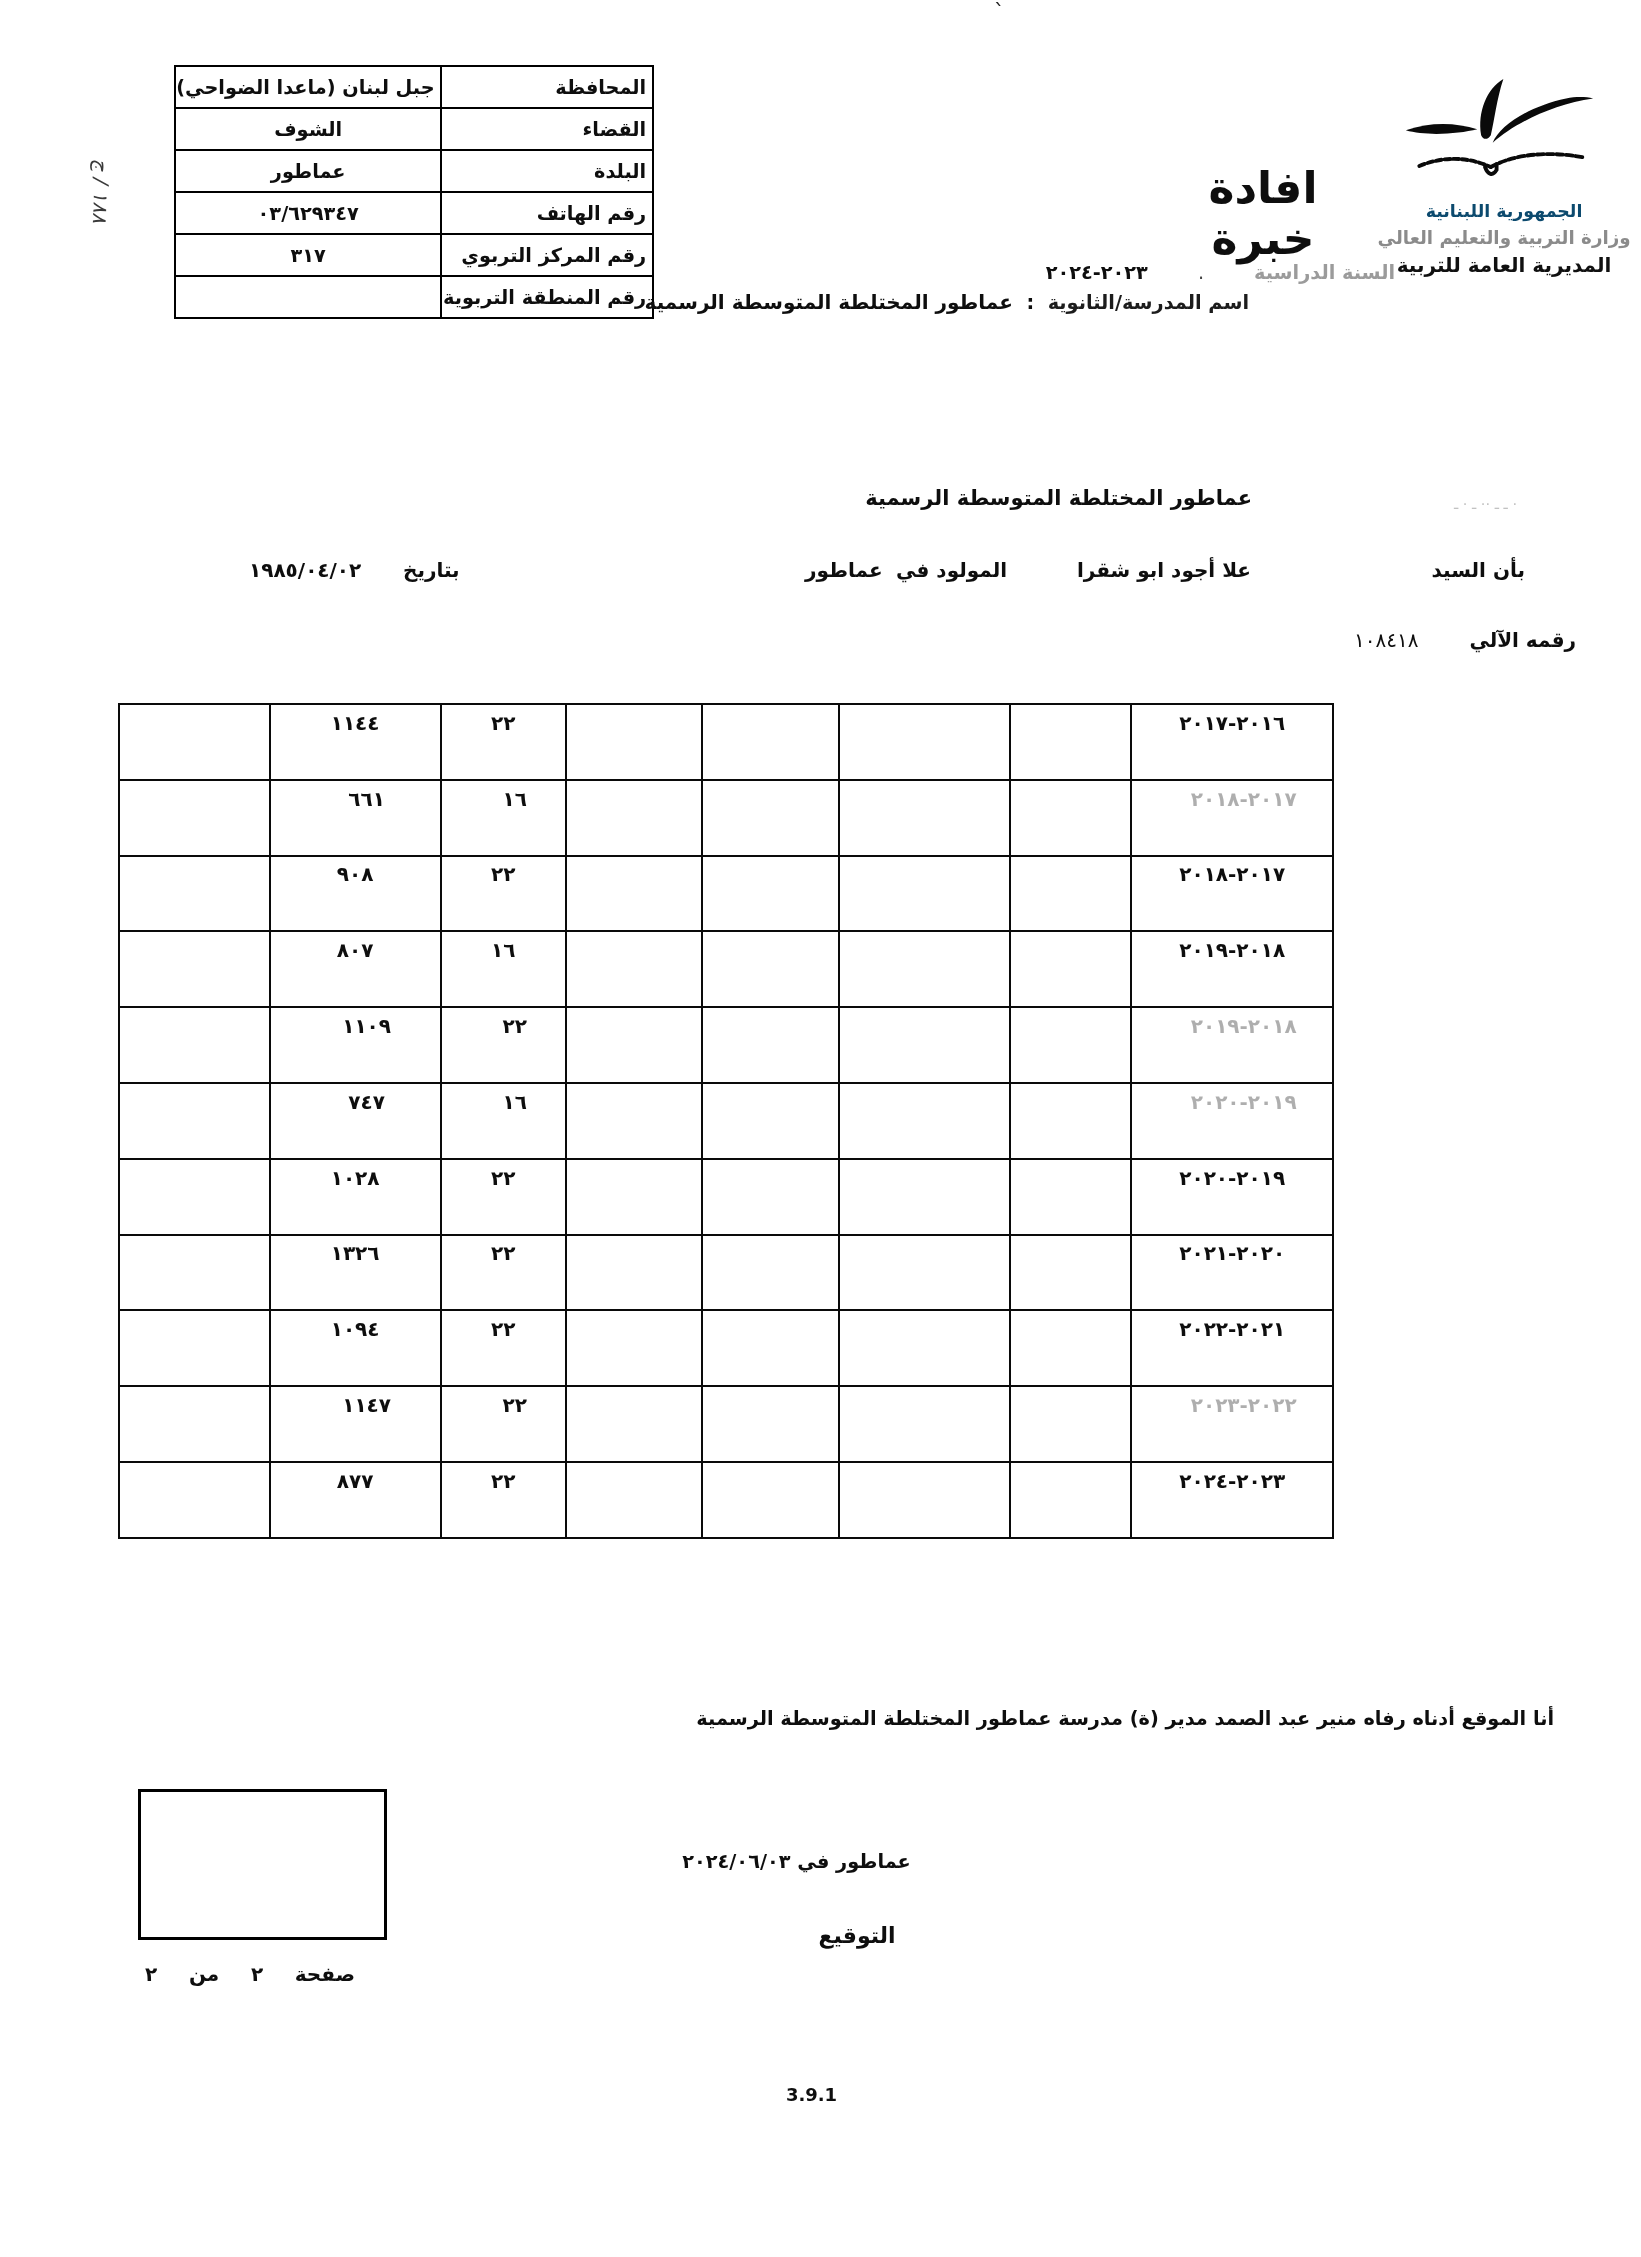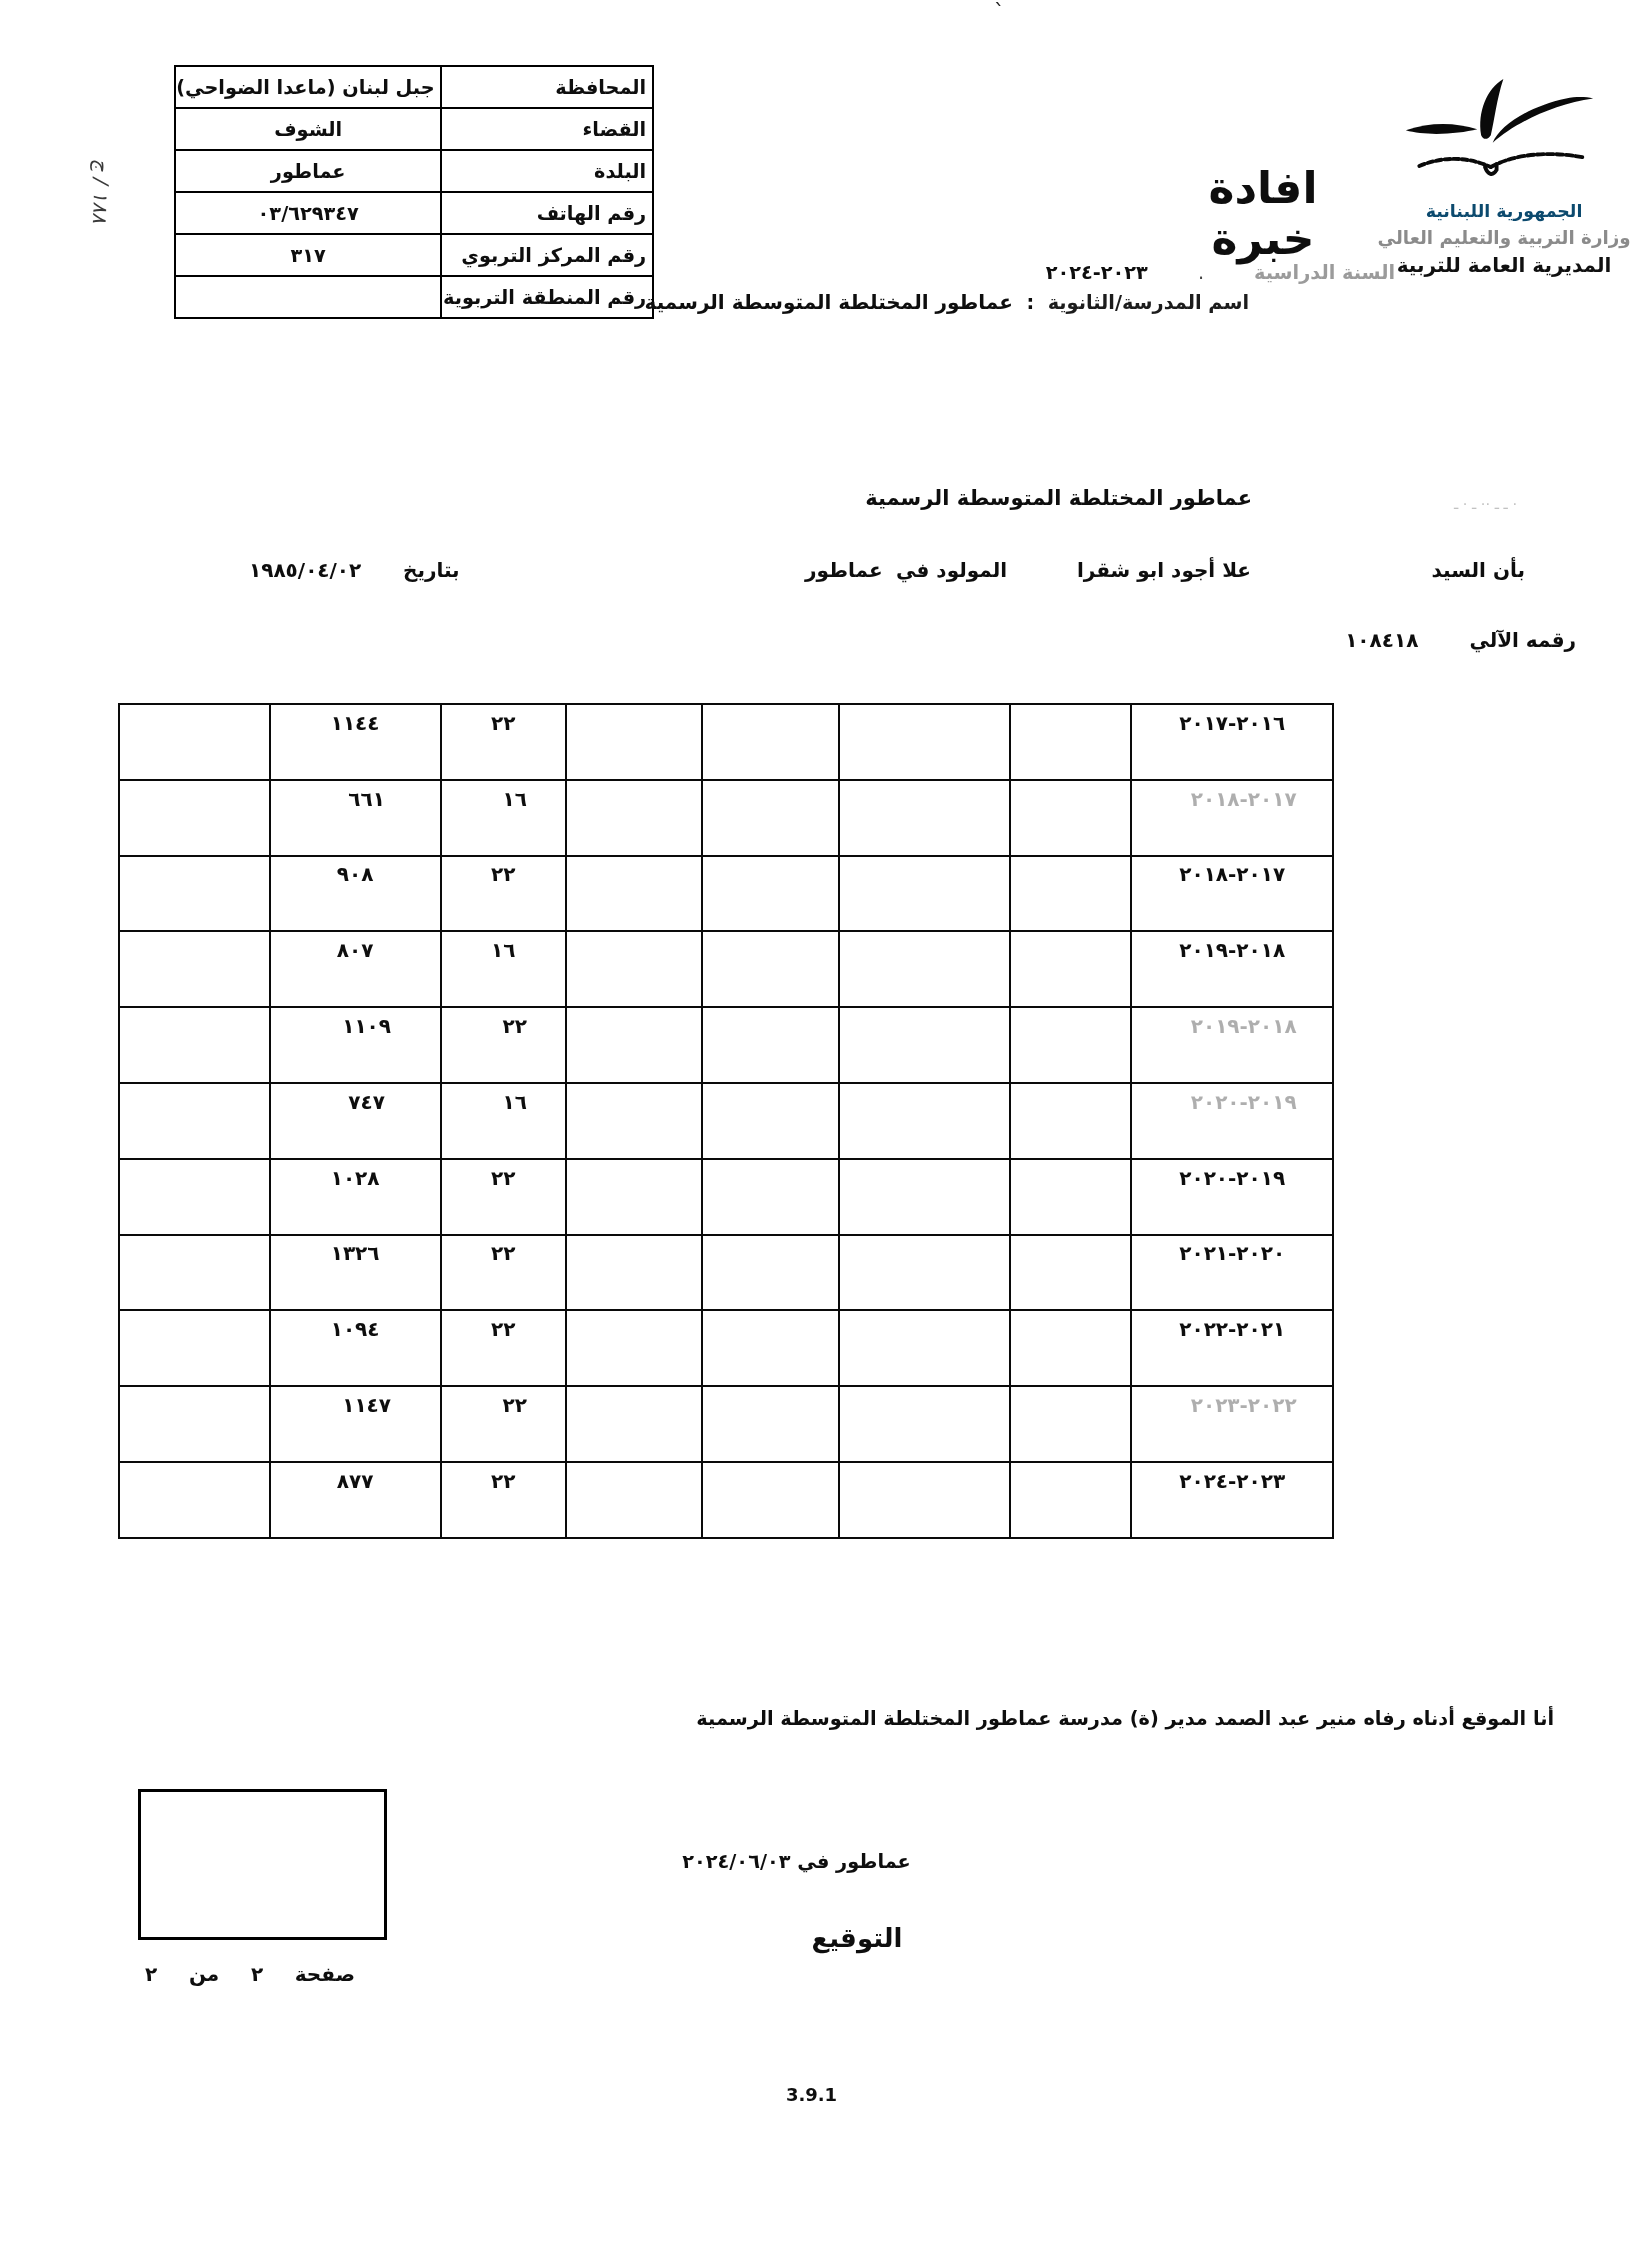--- a/index.html
+++ b/index.html
@@ -60,21 +60,21 @@
   .p-intro{right:116px;}
   .p-name{right:390px;}
   .p-born{right:634px;display:flex;gap:13.5px;direction:rtl;}
   .p-date-label{left:403px;right:auto;}
   .p-date{left:249px;right:auto;letter-spacing:1px;}
   .autoid-line{
     position:absolute;top:628px;right:65px;direction:rtl;display:flex;gap:31px;
     align-items:center;font-size:20px;
   }
   .autoid-line .ai-label{font-weight:600;margin-left:20px;}
-  .autoid-line .ai-value{font-weight:bold;letter-spacing:2.9px;}
+  .autoid-line .ai-value{font-weight:normal;letter-spacing:2.9px;}
   
   .exp-table{
     position:absolute;left:118px;top:703px;width:1216px;height:794px;
     border-collapse:collapse;table-layout:fixed;direction:ltr;border:2.9px solid #0a0a0a;
   }
   .exp-table td{
     border:2.4px solid #0a0a0a;font-weight:bold;font-size:20px;text-align:center;
     vertical-align:top;padding-top:5.8px;height:67px;letter-spacing:1.9px;
   }
   .exp-table td.c-year{direction:rtl;letter-spacing:4.8px;}
@@ -85,21 +85,21 @@
     position:absolute;top:1707px;right:87px;font-size:19.3px;font-weight:bold;
     direction:rtl;white-space:nowrap;
   }
   .stamp-box{position:absolute;left:138px;top:1789px;width:243px;height:145px;border:3.9px solid #000;}
   .place-date{
     position:absolute;top:1850px;left:676px;width:241px;text-align:center;
     font-size:19.3px;font-weight:bold;direction:rtl;
   }
   .signature{
     position:absolute;top:1923px;left:804px;width:106px;text-align:center;
-    font-size:26px;font-weight:bold;direction:rtl;
+    font-size:22px;font-weight:bold;direction:rtl;
   }
   .page-line{
     position:absolute;top:1962px;left:145px;width:210px;direction:rtl;
     display:flex;justify-content:space-between;font-size:20px;font-weight:600;
   }
   .version{
     position:absolute;top:2084px;left:768px;width:87px;text-align:center;
     font-size:18px;font-weight:600;direction:ltr;
   }
 </style>

